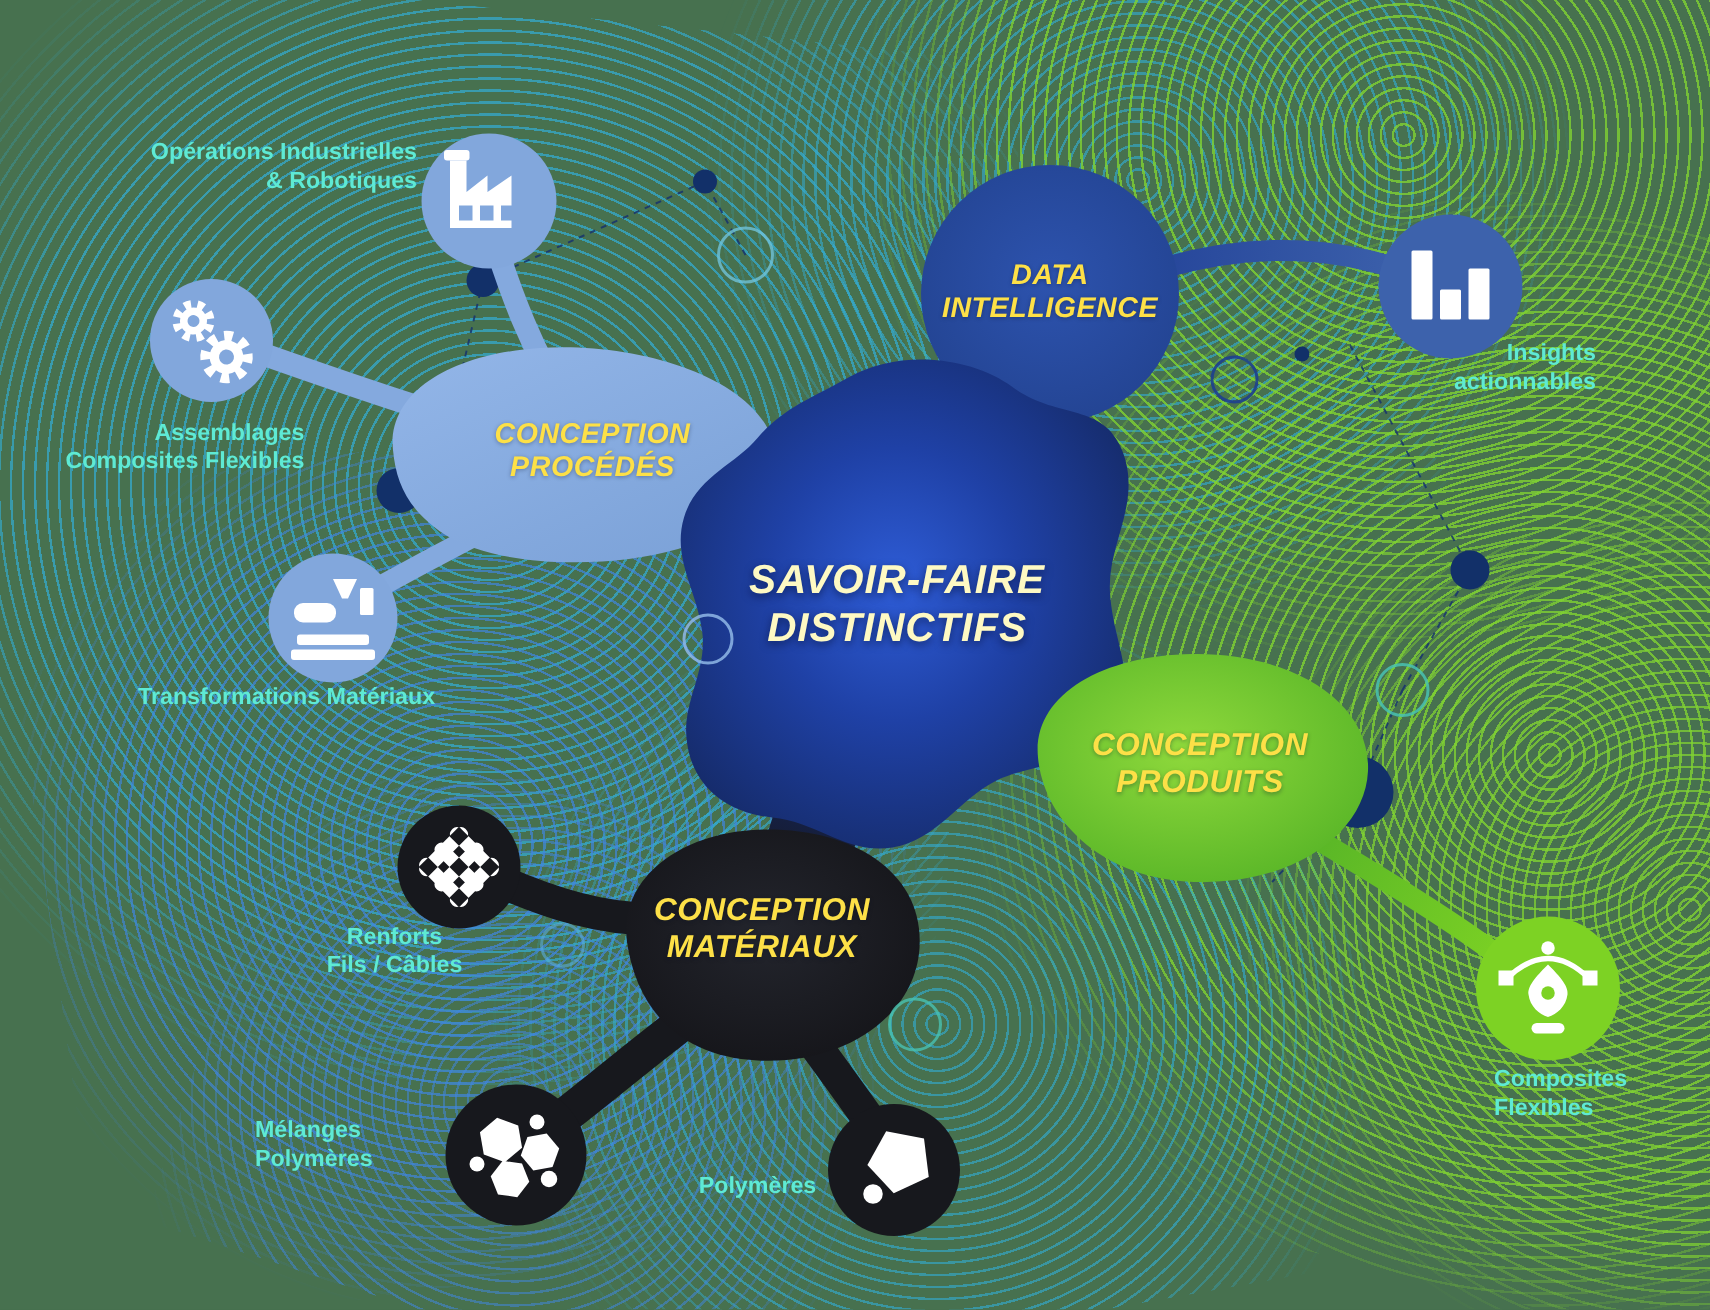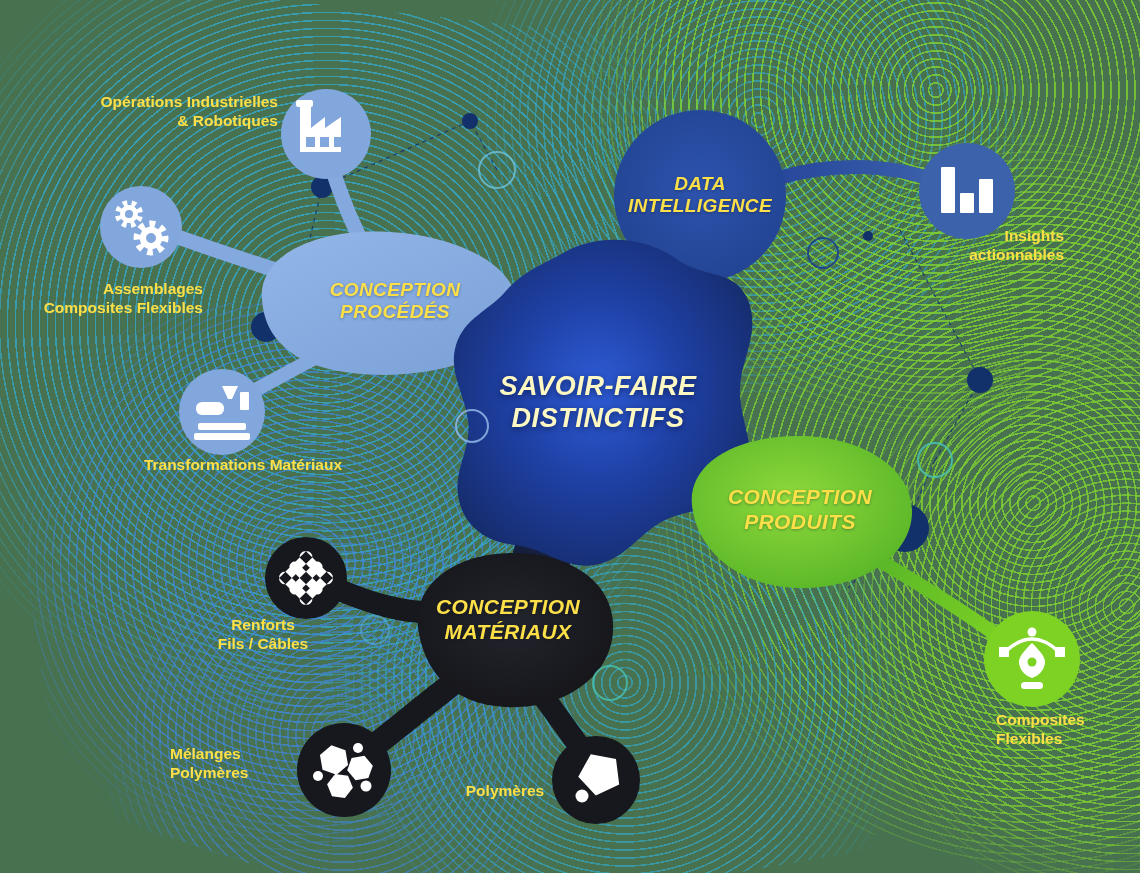--- a/index.html
+++ b/index.html
@@ -35,21 +35,21 @@
        background:repeating-radial-gradient(circle at 42% 58%,transparent 0 6.4px,rgba(64,134,222,.55) 6.4px 8px);
        -webkit-mask-image:radial-gradient(circle at 42% 58%,#000 0 50%,transparent 70%);
        mask-image:radial-gradient(circle at 42% 58%,#000 0 50%,transparent 70%);transform:rotate(18deg);}
   .ct8{left:820px;top:360px;width:460px;height:560px;
        background:repeating-radial-gradient(circle at 68% 48%,transparent 0 6.4px,rgba(128,210,50,.75) 6.4px 8px);
        -webkit-mask-image:radial-gradient(circle at 68% 48%,#000 0 52%,transparent 72%);
        mask-image:radial-gradient(circle at 68% 48%,#000 0 52%,transparent 72%);transform:rotate(-16deg);}
   
   #art{position:absolute;left:0;top:0;}
   
-  .lbl{position:absolute;font-weight:700;font-size:15.5px;line-height:1.24;color:#fde047;
+  .lbl{position:absolute;font-weight:700;font-size:15.5px;line-height:1.24;color:#5eead4;
        white-space:pre-line;}
   .cluster-title{position:absolute;font-weight:700;font-style:italic;font-size:19px;line-height:1.18;
        color:#fde047;text-align:center;white-space:pre-line;letter-spacing:.4px;
        text-shadow:0 1px 3px rgba(8,18,40,.35);}
   #title-produits,#title-materiaux{font-size:21px;}
   #title-center{font-size:27px;color:#fef9c3;letter-spacing:.6px;
        text-shadow:0 2px 6px rgba(0,10,40,.55);}
 </style>
 </head>
 <body>
@@ -255,21 +255,21 @@
 INTELLIGENCE</div>
   <div class="cluster-title" id="title-produits" style="left:678px;top:485px;width:244px;">CONCEPTION
 PRODUITS</div>
   <div class="cluster-title" id="title-materiaux" style="left:380px;top:595px;width:256px;">CONCEPTION
 MATÉRIAUX</div>
 
   <div class="lbl" style="left:38px;top:92px;width:240px;text-align:right;">Opérations Industrielles
 &amp; Robotiques</div>
   <div class="lbl" style="left:2px;top:279px;width:190px;text-align:right;padding-left:11px;">Assemblages
 Composites Flexibles</div>
-  <div class="lbl" style="left:92px;top:455px;width:250px;text-align:right;">Transformations Matériaux</div>
+  <div class="lbl" style="left:92px;top:455px;width:250px;text-align:left;">Transformations Matériaux</div>
   <div class="lbl" style="left:904px;top:226px;width:160px;text-align:right;">Insights
 actionnables</div>
   <div class="lbl" style="left:178px;top:615px;width:170px;text-align:center;">Renforts
 Fils / Câbles</div>
   <div class="lbl" style="left:170px;top:744px;width:155px;text-align:left;">Mélanges
 Polymères</div>
   <div class="lbl" style="left:440px;top:781px;width:130px;text-align:center;">Polymères</div>
   <div class="lbl" style="left:996px;top:710px;width:150px;text-align:left;">Composites
 Flexibles</div>
 

